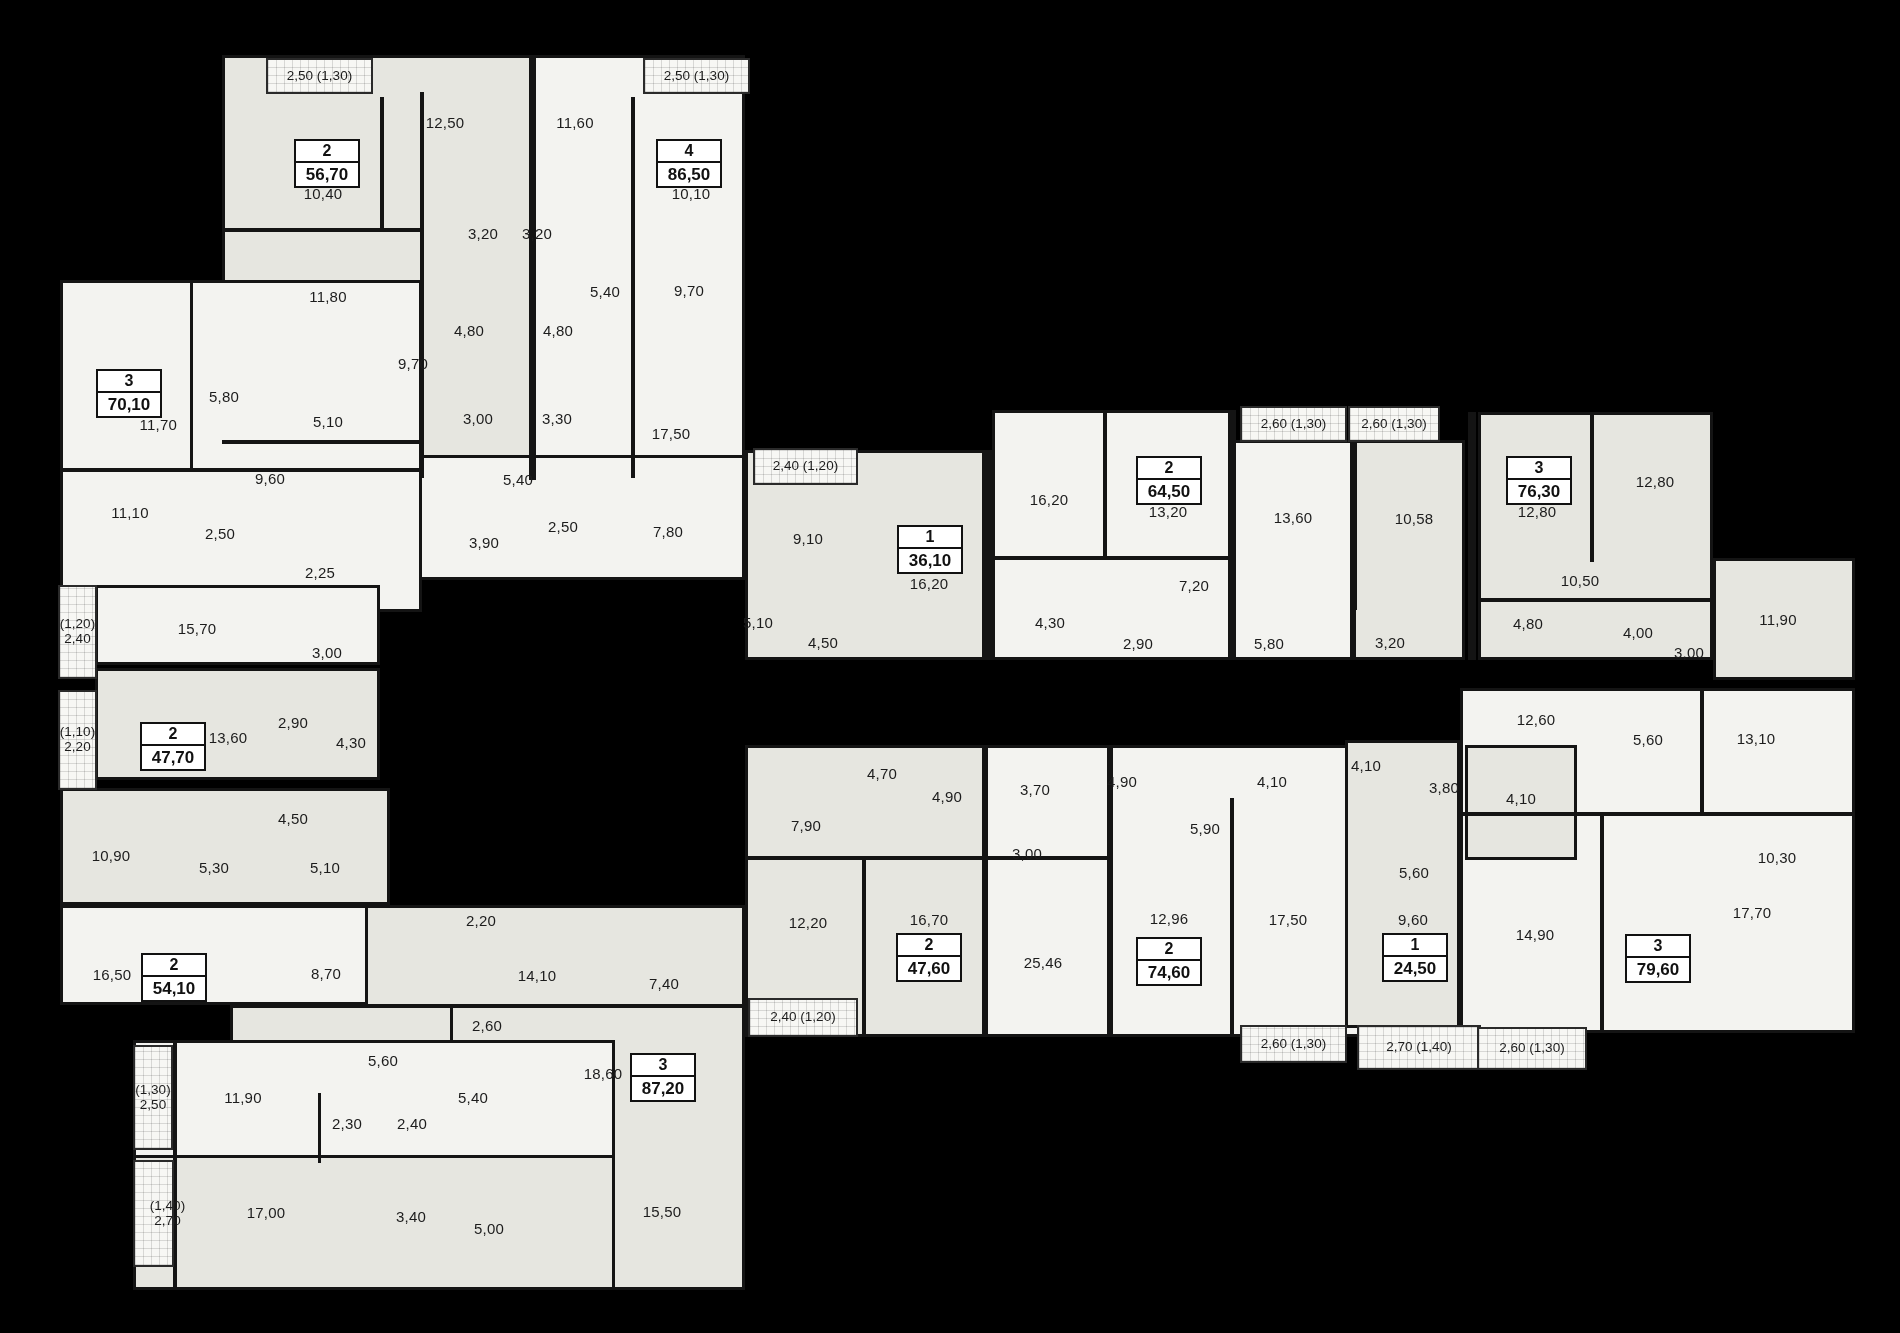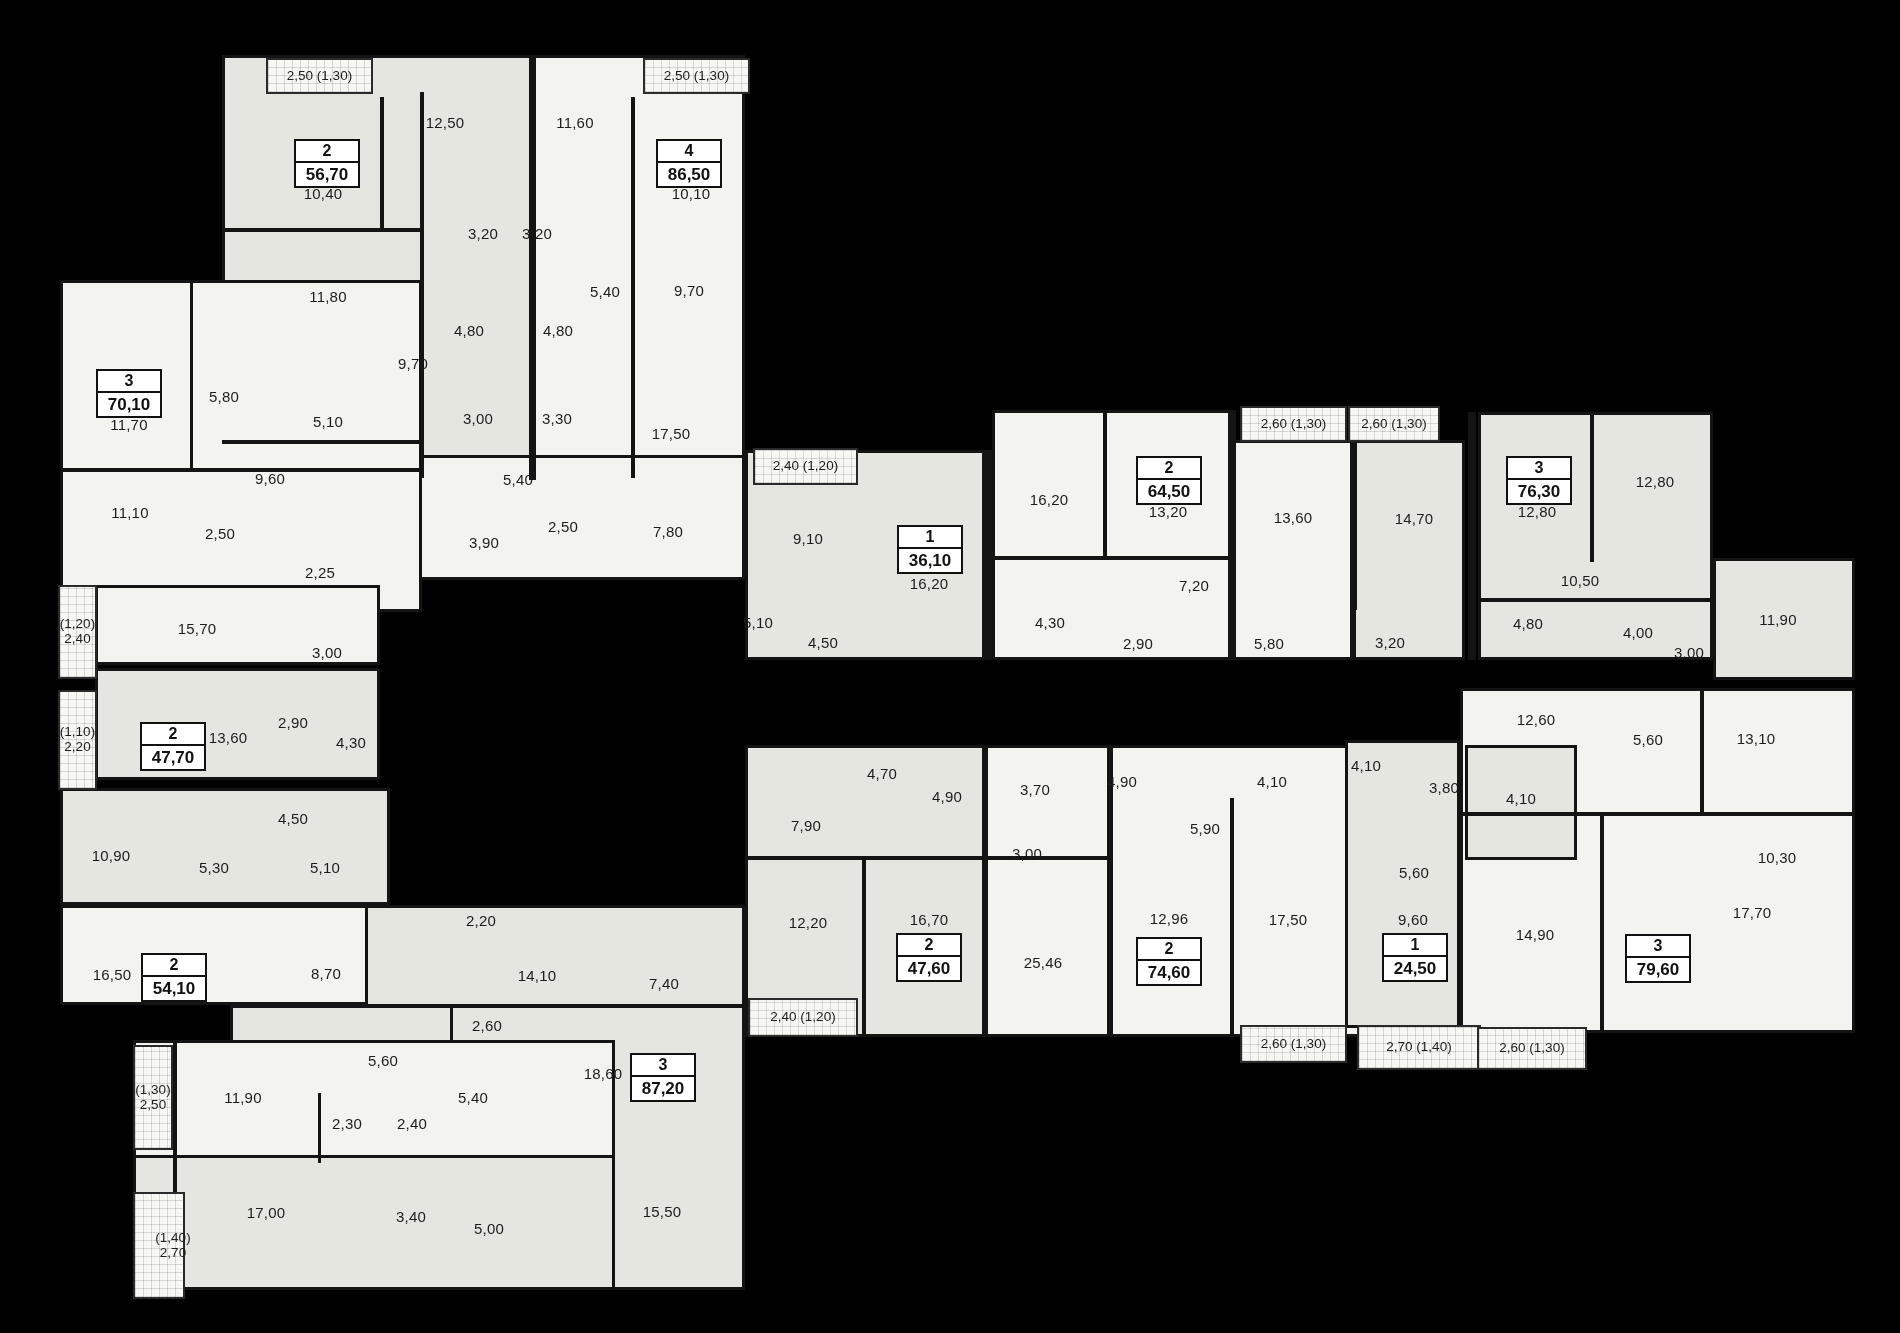--- a/index.html
+++ b/index.html
@@ -95,21 +95,21 @@
 2,40</span>
     </div>
     <div class="balcony" style="left: 58px; top: 690px; width: 39px; height: 100px;">
       <span>(1,10)
 2,20</span>
     </div>
     <div class="balcony" style="left: 133px; top: 1045px; width: 40px; height: 105px;">
       <span>(1,30)
 2,50</span>
     </div>
-    <div class="balcony" style="left: 133px; top: 1192px; width: 52px; height: 107px; padding-left: 28px;">
+    <div class="balcony" style="left: 133px; top: 1160px; width: 41px; height: 107px; padding-left: 28px;">
       <span>(1,40)
 2,70</span>
     </div>
     <div class="balcony" style="left: 748px; top: 998px; width: 110px; height: 39px;">
       <span>2,40 (1,20)</span>
     </div>
     <div class="balcony" style="left: 1240px; top: 1025px; width: 107px; height: 38px;">
       <span>2,60 (1,30)</span>
     </div>
     <div class="balcony" style="left: 1357px; top: 1025px; width: 124px; height: 45px;">
@@ -131,21 +131,21 @@
     <div class="room-label" style="left: 558px; top: 331px;">4,80</div>
     <div class="room-label" style="left: 413px; top: 364px;">9,70</div>
     <div class="room-label" style="left: 478px; top: 419px;">3,00</div>
     <div class="room-label" style="left: 557px; top: 419px;">3,30</div>
     <div class="room-label" style="left: 671px; top: 434px;">17,50</div>
     <div class="room-label" style="left: 518px; top: 480px;">5,40</div>
     <div class="room-label" style="left: 563px; top: 527px;">2,50</div>
     <div class="room-label" style="left: 484px; top: 543px;">3,90</div>
     <div class="room-label" style="left: 668px; top: 532px;">7,80</div>
     <div class="room-label" style="left: 224px; top: 397px;">5,80</div>
-    <div class="room-label" style="left: 129px; top: 425px;">11,70</div>
+    <div class="room-label" style="left: 129px; top: 425px; text-align: right;">11,70</div>
     <div class="room-label" style="left: 328px; top: 422px;">5,10</div>
     <div class="room-label" style="left: 270px; top: 479px;">9,60</div>
     <div class="room-label" style="left: 130px; top: 513px;">11,10</div>
     <div class="room-label" style="left: 220px; top: 534px;">2,50</div>
     <div class="room-label" style="left: 320px; top: 573px;">2,25</div>
     <div class="room-label" style="left: 197px; top: 629px;">15,70</div>
     <div class="room-label" style="left: 327px; top: 653px;">3,00</div>
     <div class="room-label" style="left: 228px; top: 738px;">13,60</div>
     <div class="room-label" style="left: 293px; top: 723px;">2,90</div>
     <div class="room-label" style="left: 351px; top: 743px;">4,30</div>
@@ -172,21 +172,21 @@
     <div class="room-label" style="left: 808px; top: 539px;">9,10</div>
     <div class="room-label" style="left: 929px; top: 584px;">16,20</div>
     <div class="room-label" style="left: 758px; top: 623px;">5,10</div>
     <div class="room-label" style="left: 823px; top: 643px;">4,50</div>
     <div class="room-label" style="left: 1049px; top: 500px;">16,20</div>
     <div class="room-label" style="left: 1168px; top: 512px;">13,20</div>
     <div class="room-label" style="left: 1194px; top: 586px;">7,20</div>
     <div class="room-label" style="left: 1050px; top: 623px;">4,30</div>
     <div class="room-label" style="left: 1138px; top: 644px;">2,90</div>
     <div class="room-label" style="left: 1293px; top: 518px;">13,60</div>
-    <div class="room-label" style="left: 1414px; top: 519px;">14,70</div>
+    <div class="room-label" style="left: 1414px; top: 519px;">10,58</div>
     <div class="room-label" style="left: 1269px; top: 644px;">5,80</div>
     <div class="room-label" style="left: 1390px; top: 643px;">3,20</div>
     <div class="room-label" style="left: 1537px; top: 512px;">12,80</div>
     <div class="room-label" style="left: 1655px; top: 482px;">12,80</div>
     <div class="room-label" style="left: 1580px; top: 581px;">10,50</div>
     <div class="room-label" style="left: 1528px; top: 624px;">4,80</div>
     <div class="room-label" style="left: 1638px; top: 633px;">4,00</div>
     <div class="room-label" style="left: 1689px; top: 653px;">3,00</div>
     <div class="room-label" style="left: 1778px; top: 620px;">11,90</div>
     <div class="room-label" style="left: 882px; top: 774px;">4,70</div>

